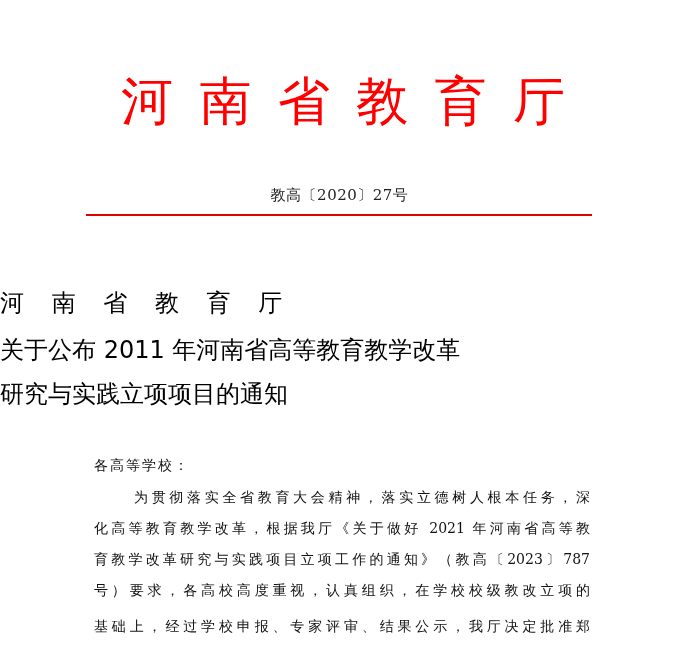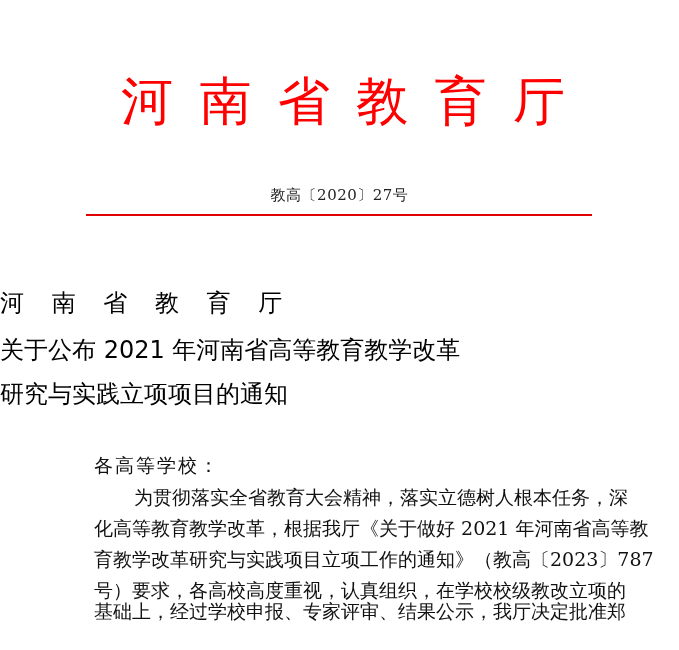--- a/index.html
+++ b/index.html
@@ -65,53 +65,53 @@
       color: #000000;
     }
     .notice-title.l1 { top: 287px; letter-spacing: 10px; }
     .notice-title.l2 { top: 334px; }
     .notice-title.l3 { top: 378px; }
     .body-text {
       position: absolute;
       left: 94px;
       width: 496px;
       font-family: "DejaVu Serif", serif;
-      font-size: 19px;
+      font-size: 14px;
       line-height: 22px;
       color: #111111;
       white-space: nowrap;
       letter-spacing: 2.4px;
     }
     .salutation { top: 454px; letter-spacing: 2px; }
     .p-line { text-align: justify; text-align-last: justify; letter-spacing: 0; }
     .p-line.indent { padding-left: 40px; width: 456px; }
     .line1 { top: 486px; }
     .line2 { top: 517px; }
     .line3 { top: 548px; }
     .line4 { top: 579px; }
-    .line5 { top: 600px; }
+    .line5 { top: 615px; }
   </style>
 </head>
 <body>
 
 <div class="header-title">
   <span>河</span>
   <span>南</span>
   <span>省</span>
   <span>教</span>
   <span>育</span>
   <span>厅</span>
 </div>
 
 <div class="doc-number">教高〔2020〕27号</div>
 
 <div class="red-rule"></div>
 
 <div class="notice-title l1">河 南 省 教 育 厅</div>
-<div class="notice-title l2">关于公布 2021 年河南省高等教育教学改革</div>
+<div class="notice-title l2">关于公布 2011 年河南省高等教育教学改革</div>
 <div class="notice-title l3">研究与实践立项项目的通知</div>
 
 <div class="body-text salutation">各高等学校：</div>
 
 <div class="body-text p-line indent line1">为贯彻落实全省教育大会精神，落实立德树人根本任务，深</div>
 <div class="body-text p-line line2">化高等教育教学改革，根据我厅《关于做好 2021 年河南省高等教</div>
 <div class="body-text p-line line3">育教学改革研究与实践项目立项工作的通知》（教高〔2023〕787</div>
 <div class="body-text p-line line4">号）要求，各高校高度重视，认真组织，在学校校级教改立项的</div>
 <div class="body-text p-line line5">基础上，经过学校申报、专家评审、结果公示，我厅决定批准郑</div>
 

